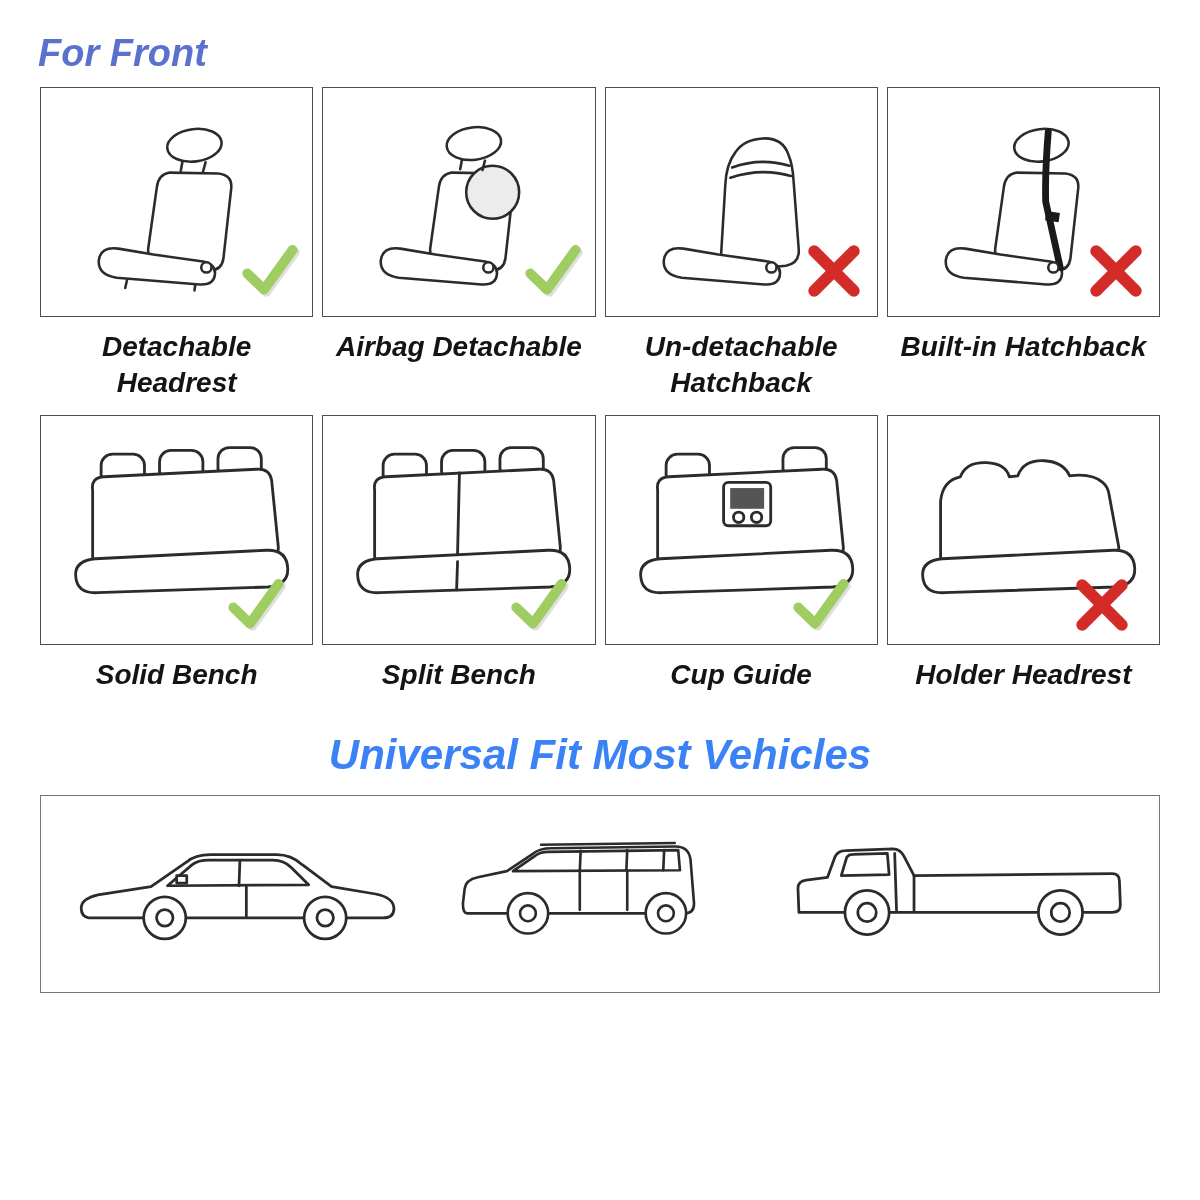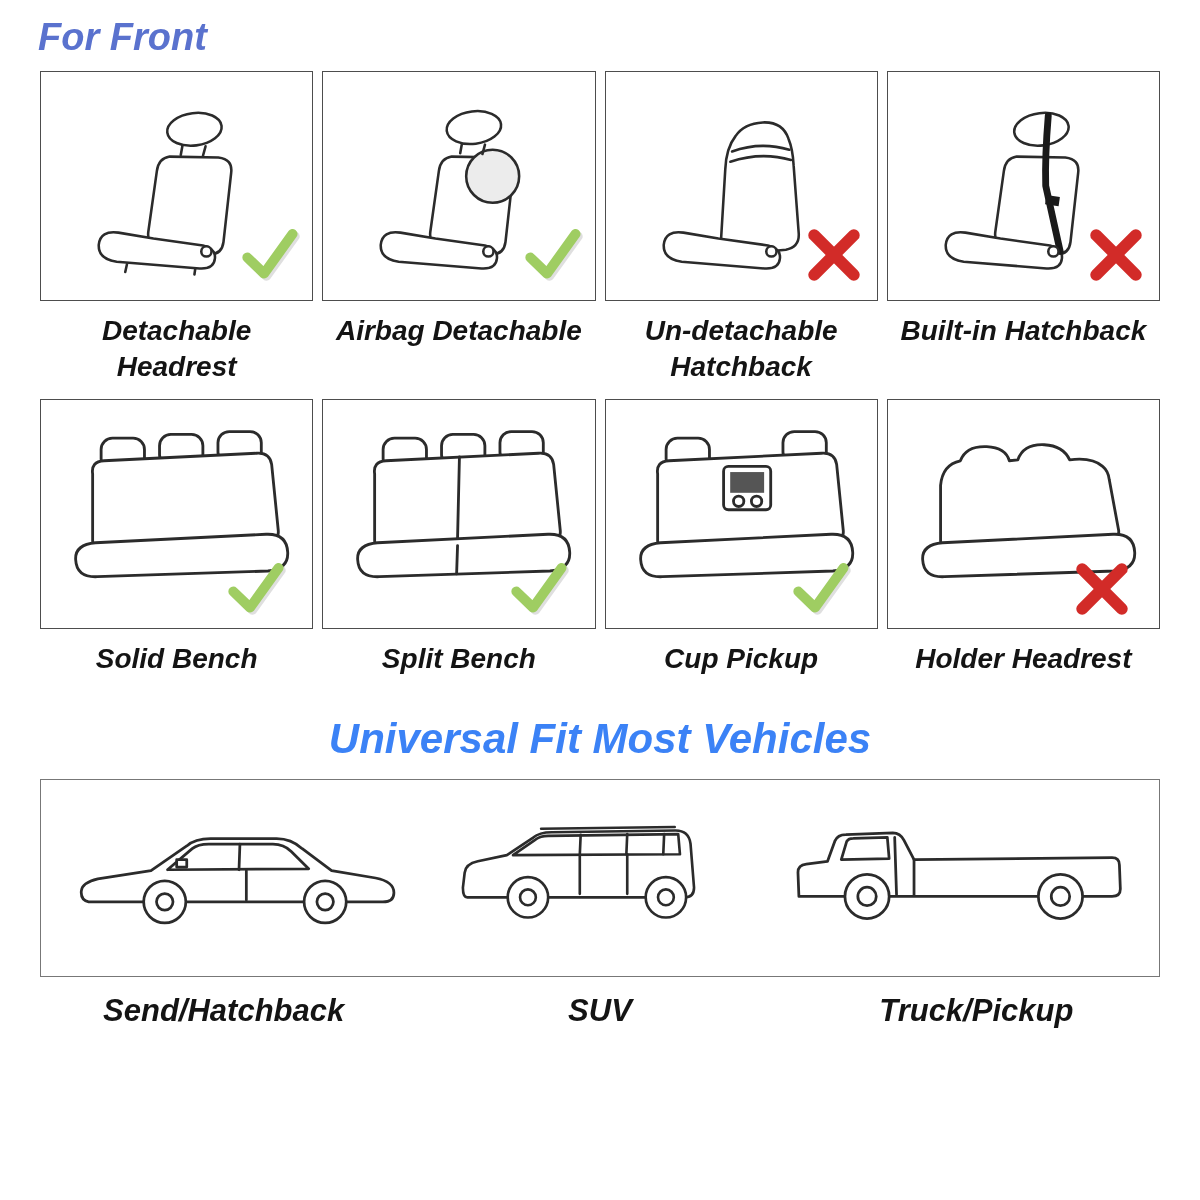--- a/index.html
+++ b/index.html
@@ -1,19 +1,19 @@
 <!DOCTYPE html>
 <html><head>
 <meta charset="utf-8">
 <style>
   *{box-sizing:border-box;margin:0;padding:0}
   html,body{width:1200px;background:#fff}
   body{height:1200px;overflow:hidden;font-family:"Liberation Sans",sans-serif}
   .title{color:#5a72ce;font-size:66px;font-weight:bold;font-style:italic;text-align:center;padding-top:12px;letter-spacing:1px}
-  .section-heading{color:#5a72ce;font-size:38px;font-weight:bold;font-style:italic;margin:16px 0 12px 38px}
+  .section-heading{color:#5a72ce;font-size:38px;font-weight:bold;font-style:italic;margin:32px 0 12px 38px}
   .center-heading{color:#3b82f6;font-size:42px;font-weight:bold;font-style:italic;text-align:center;margin:26px 0 16px}
   .row{display:flex;gap:9px;margin:0 40px}
   .cell{flex:1;height:230px;border:1px solid #4d4d4d;position:relative;display:flex;align-items:center;justify-content:center;background:#fff;overflow:hidden}
   .cell .art{width:205px;height:205px}
   .cell.rear .art{width:245px;height:196px}
   .mark{position:absolute;width:62px;height:62px;right:12px;bottom:14px}
   .cell.rear .mark{right:26px;bottom:8px}
   .labels{display:flex;gap:9px;margin:12px 40px 0}
   .labels .label{flex:1;text-align:center;font-size:28px;font-weight:bold;font-style:italic;color:#141414;line-height:1.3;white-space:pre-line}
   .labels.front-labels{min-height:86px}
@@ -254,21 +254,21 @@
 
       <svg class="mark" data-name="cross-icon">
           <use href="#sym-cross"></use>
         </svg>
     </div>
   </div>
 
   <div class="labels rear-labels" data-name="rear-labels-row">
     <div class="label" data-name="rear-label-solid-bench">Solid Bench</div>
     <div class="label" data-name="rear-label-split-bench">Split Bench</div>
-    <div class="label" data-name="rear-label-cup-holder">Cup Pickup</div>
+    <div class="label" data-name="rear-label-cup-holder">Cup Guide</div>
     <div class="label" data-name="rear-label-molded-headrest">Holder Headrest</div>
   </div>
 
   <h2 class="center-heading" data-name="vehicles-section-heading">Universal Fit Most Vehicles</h2>
 
   <div class="vehicle-box" data-name="vehicles-box">
     <div class="vehicle" data-name="vehicle-sedan">
       <svg width="330" height="150" data-name="sedan-icon" aria-label="sedan-icon">
           <use href="#sym-sedan"></use>
         </svg>
@@ -278,19 +278,14 @@
           <use href="#sym-suv"></use>
         </svg>
     </div>
     <div class="vehicle" data-name="vehicle-truck">
       <svg width="350" height="150" data-name="pickup-truck-icon" aria-label="pickup-truck-icon">
           <use href="#sym-truck"></use>
         </svg>
     </div>
   </div>
 
-  <div class="labels vehicle-labels" data-name="vehicle-labels-row">
-    <div class="label" data-name="vehicle-label-sedan">Send/Hatchback</div>
-    <div class="label" data-name="vehicle-label-suv">SUV</div>
-    <div class="label" data-name="vehicle-label-truck">Truck/Pickup</div>
-  </div>
 
 </div>
 
 </body></html>

